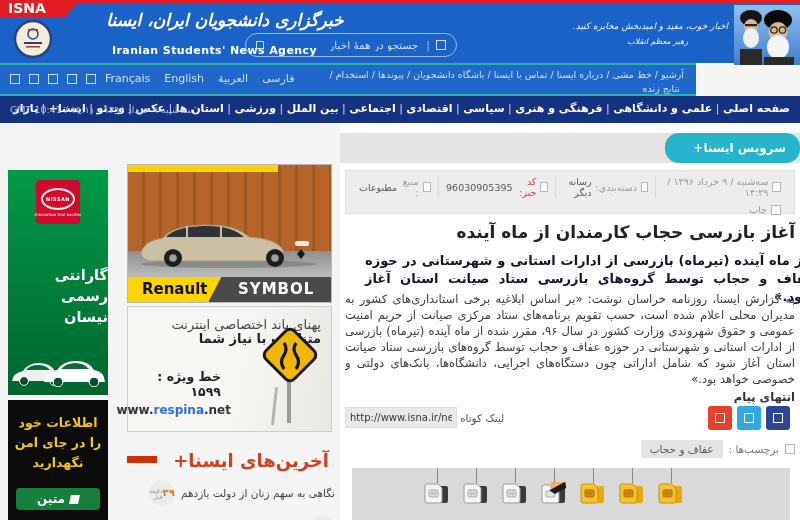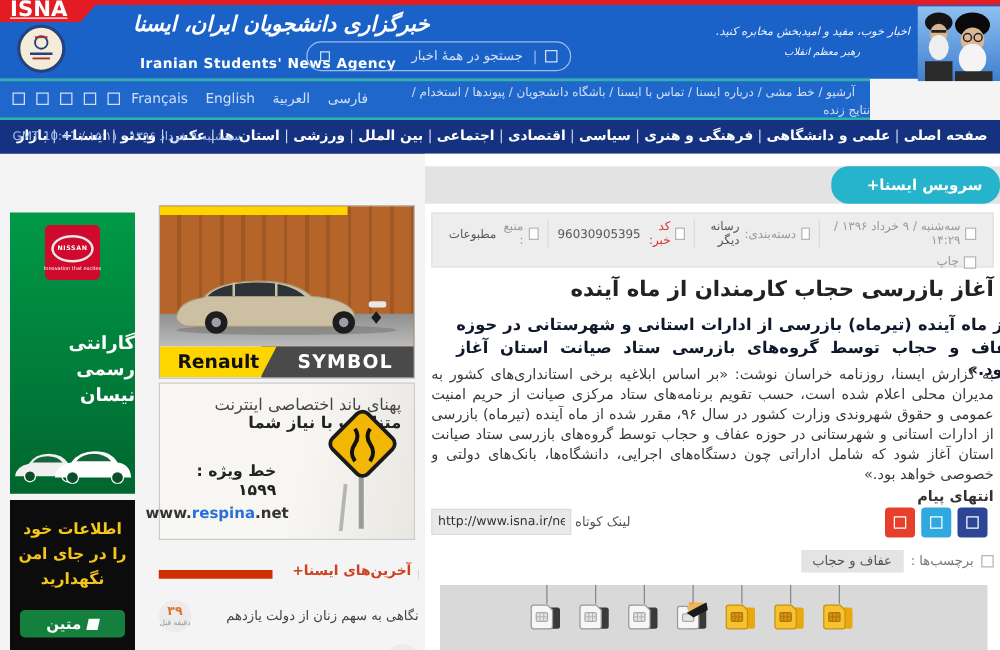--- a/index.html
+++ b/index.html
@@ -4,21 +4,21 @@
 <style>
   html,body{margin:0;padding:0;background:#fff;}
   .screen{position:relative;width:800px;height:520px;overflow:hidden;background:#f4f4f4;
           font-family:"DejaVu Sans",sans-serif;direction:rtl;}
   .abs{position:absolute;}
 
   
   .topline{left:0;top:0;width:800px;height:4px;background:#e31b23;z-index:5;}
   .isna-badge{left:0;top:0;width:80px;height:18px;background:#e31b23;z-index:6;
     clip-path:polygon(0 0,100% 0,80% 100%,0 100%);color:#fff;font-weight:bold;
-    font-size:17px;line-height:17px;padding-left:8px;direction:ltr;box-sizing:border-box;text-decoration:underline;}
+    font-size:14px;line-height:17px;padding-left:8px;direction:ltr;box-sizing:border-box;}
   .header{left:0;top:4px;width:800px;height:59px;background:#1b62c8;}
   .emblem{left:13px;top:15px;}
   .brand-fa{left:100px;top:6px;width:250px;color:#fff;font-weight:bold;font-style:italic;
     font-size:17px;text-align:center;white-space:nowrap;}
   .brand-en{left:112px;top:40px;color:#fff;font-weight:bold;font-size:11px;letter-spacing:.4px;direction:ltr;}
   .search{left:245px;top:29px;width:212px;height:24px;border:1px solid #9dbce8;border-radius:12px;
     display:flex;align-items:center;box-sizing:border-box;padding:0 10px;gap:6px;}
   .search input{flex:1;background:transparent;border:0;outline:0;color:#cfe0f5;font-size:10.5px;
     font-family:"DejaVu Sans",sans-serif;direction:rtl;}
   .search input::placeholder{color:#cfe0f5;}
@@ -31,21 +31,21 @@
   .leaders{right:0;top:1px;}
 
   
   .langbar{left:0;top:63px;width:696px;height:33px;background:#2067cc;box-sizing:border-box;
     border-top:2px solid #2fb3a8;border-bottom:2px solid #2fb3a8;}
   .lang-left{position:absolute;left:10px;top:7px;display:flex;align-items:center;gap:9px;direction:ltr;}
   .lang-list{display:flex;gap:14px;direction:ltr;}
   .lang-list span{color:#cfe0f5;font-size:11px;cursor:pointer;}
   .toplinks{position:absolute;right:12px;top:4px;direction:rtl;color:#cfe0f5;font-size:9.5px;}
   .toplinks span::after{content:" / ";color:#cfe0f5;}
-  .live{position:absolute;right:0;top:18px;color:#cfe0f5;font-size:9.5px;}
+  .live{position:absolute;right:16px;top:18px;color:#cfe0f5;font-size:9.5px;}
 
   
   .mainnav{left:0;top:96px;width:800px;height:27px;background:#14327f;}
   .nav-list{position:absolute;right:10px;top:6px;direction:rtl;color:#fff;font-size:11px;font-weight:bold;white-space:nowrap;}
   .nav-list span{cursor:pointer;}
   .nav-list span::after{content:" | ";font-weight:normal;color:#cdd8f0;}
   .nav-list span:last-child::after{content:"";}
   .nav-time{position:absolute;left:10px;top:8px;color:#a9c1ee;font-size:9.5px;direction:rtl;}
 
   
@@ -123,25 +123,25 @@
   .rsp1{position:absolute;right:10px;top:10px;font-size:13px;color:#444;}
   .rsp2{position:absolute;right:10px;top:24px;font-size:13px;font-weight:bold;color:#222;}
   .rsp3{position:absolute;right:110px;top:62px;font-size:12.5px;font-weight:bold;color:#222;}
   .rspurl{position:absolute;right:100px;top:96px;font-size:12px;font-weight:bold;direction:ltr;color:#333;}
   .rspurl .blue{color:#2a6fdb;}
   .rsign{position:absolute;left:133px;top:18px;}
   .latest{left:127px;top:447px;width:208px;height:73px;}
   .latest-head{position:relative;height:24px;}
   .latest-bar{position:absolute;left:0;top:9px;width:100%;height:7px;background:#cf3000;}
   .latest-tab{position:absolute;right:0;top:0;background:#f4f4f4;padding:3px 6px 4px 16px;
-    color:#d04020;font-weight:bold;font-size:11px;cursor:pointer;}
+    color:#d04020;font-weight:bold;font-size:18px;cursor:pointer;}
   .litem{display:flex;align-items:center;justify-content:space-between;margin-top:9px;cursor:pointer;}
   .litem .txt{font-size:10.5px;color:#444;width:168px;text-align:right;}
-  .lcirc{width:26px;height:26px;border-radius:50%;background:#ececec;display:flex;flex-direction:column;
-    align-items:center;justify-content:center;line-height:1;}
+  .lcirc{width:26px;height:26px;border-radius:50%;background:#ececec;display:flex;flex-direction:row;
+    align-items:center;justify-content:center;line-height:1;margin-left:22px;}
   .lcirc .n{color:#e0762a;font-weight:bold;font-size:10px;}
   .lcirc .u{color:#9a9a9a;font-size:6px;margin-top:1px;}
 </style>
 </head>
 <body>
 
 <div class="screen">
 
   <div class="abs topline"></div>
   <div class="abs isna-badge">ISNA</div>

